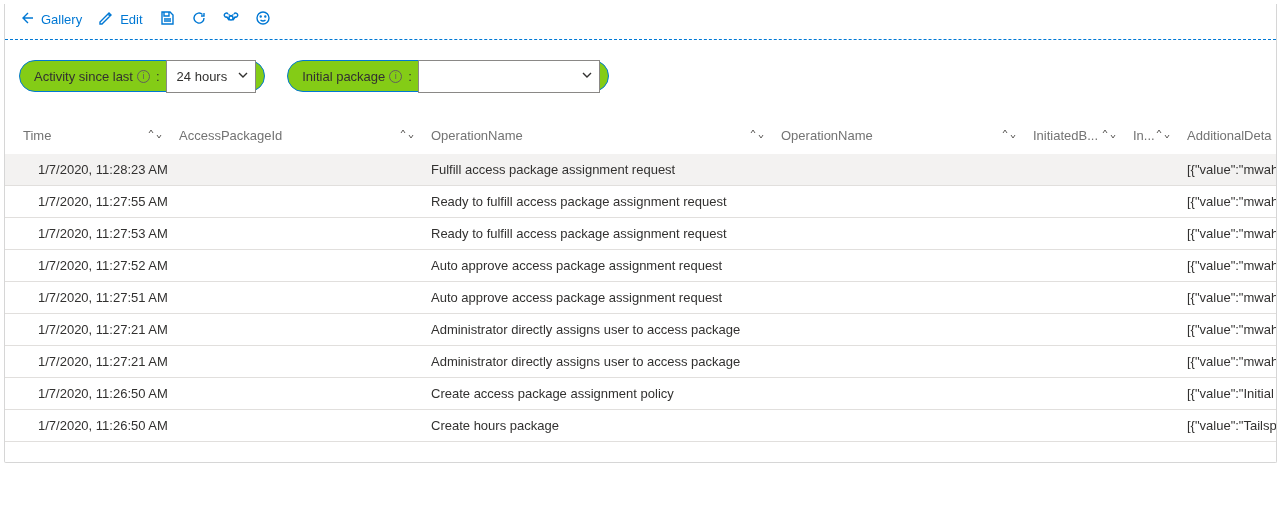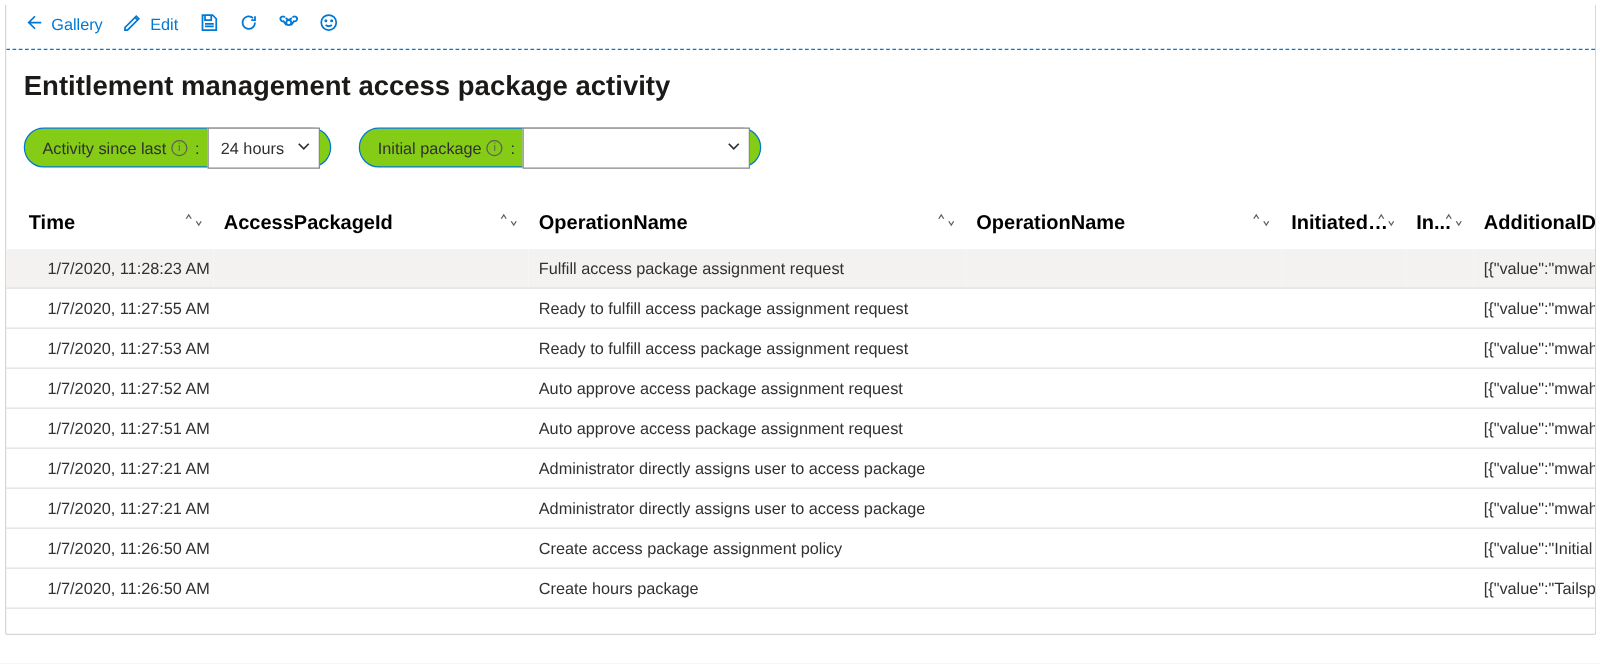--- a/index.html
+++ b/index.html
@@ -75,23 +75,23 @@
     background:#fff;
   }
   .pill .select.wide { min-width: 182px; }
   .chev { margin-left: 10px; }
   .chev svg { width: 12px; height: 12px; }
 
   .grid { padding: 18px 0 0 0; }
   .grid table { width: 1450px; border-collapse: collapse; table-layout: fixed; }
   .grid th {
     text-align: left;
-    font-weight: 700;
-    color: #000000;
-    font-size: 16px;
+    font-weight: 400;
+    color: #737373;
+    font-size: 13px;
     padding: 8px 8px 10px 8px;
     border-bottom: 1px solid transparent;
     position: relative;
     white-space: nowrap; overflow:hidden; text-overflow: ellipsis;
   }
   .grid th:first-child { padding-left: 18px; }
   .grid td {
     padding: 8px;
     border-bottom: 1px solid #e1dfdd;
     font-size: 13px;
@@ -155,21 +155,20 @@
         <svg viewBox="0 0 16 16" fill="none" stroke="#0078d4" stroke-width="1.4">
             <circle cx="8" cy="8" r="6"></circle>
             <path d="M5.5 6.5 h0 M10.5 6.5 h0 M5.5 10 Q8 12 10.5 10"></path>
             <circle cx="5.7" cy="6.5" r="0.5" fill="#0078d4"></circle>
             <circle cx="10.3" cy="6.5" r="0.5" fill="#0078d4"></circle>
           </svg>
       </span>
     </span>
   </div>
 
-  <div class="page-title">Entitlement management access package activity</div>
 
   <div class="filters">
     <div class="pill">
       <span class="label">Activity since last</span>
       <span class="info">i</span>
       <span class="sep">:</span>
       <span class="select">
         <span>24 hours</span>
         <span class="chev">
           <svg viewBox="0 0 12 12" fill="none" stroke="#323130" stroke-width="1.4">

